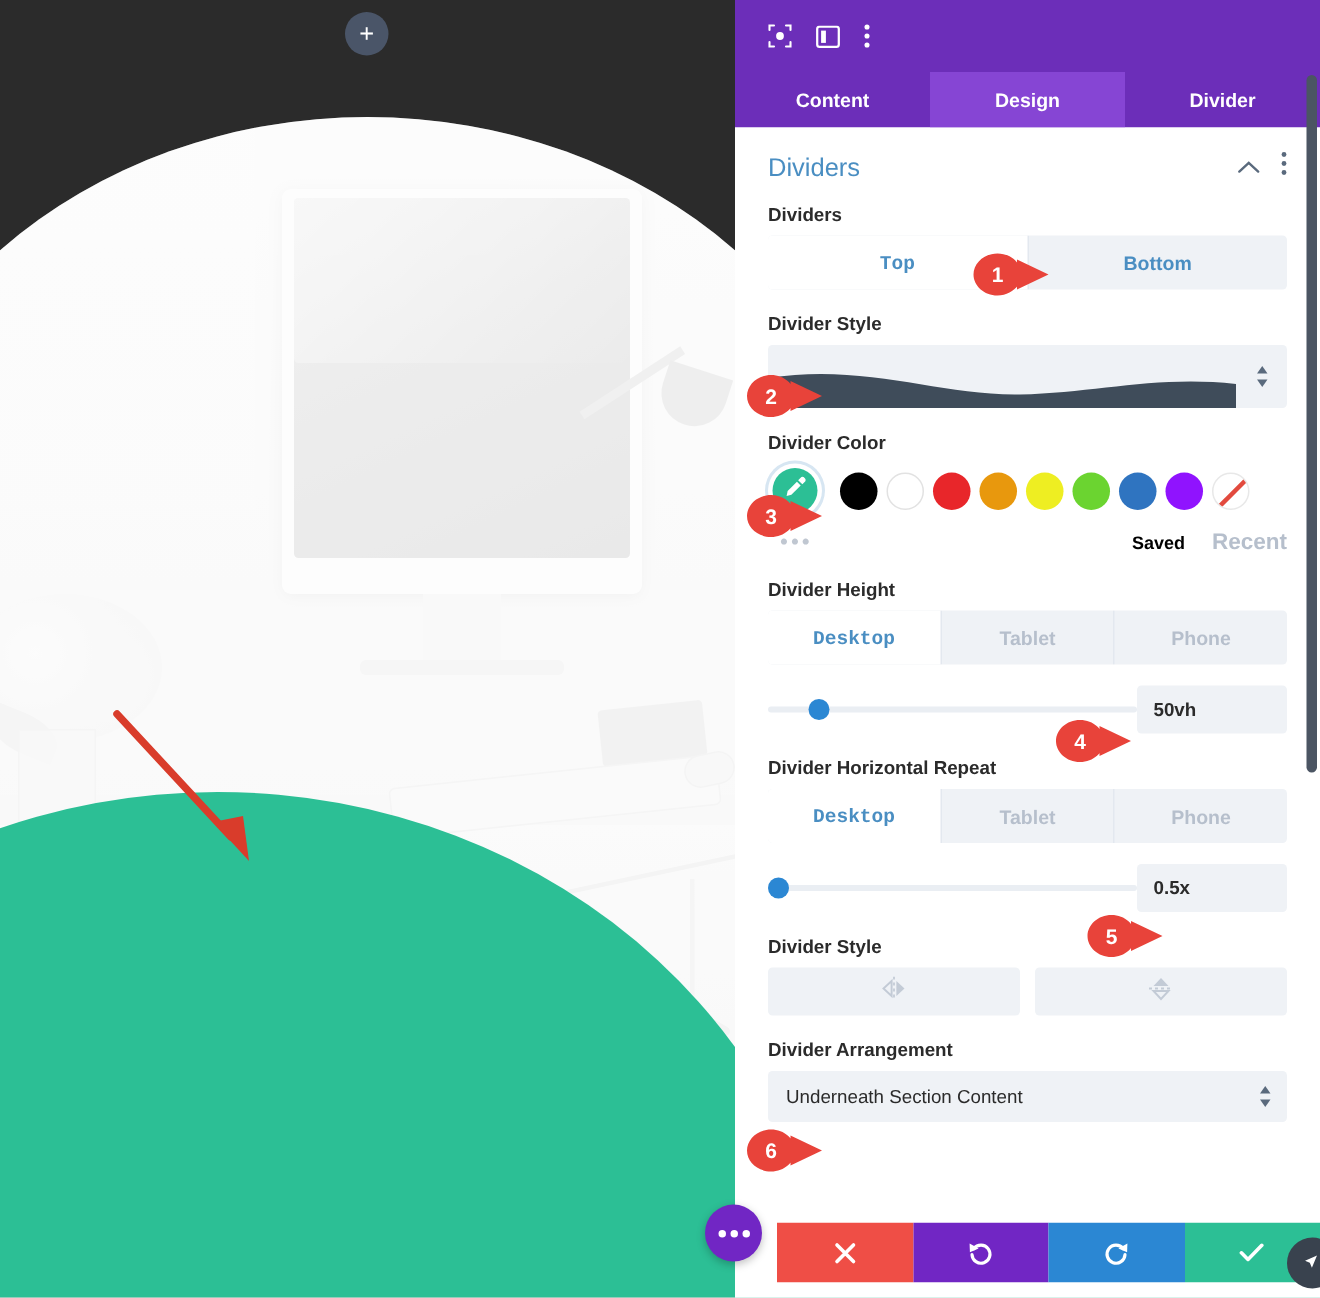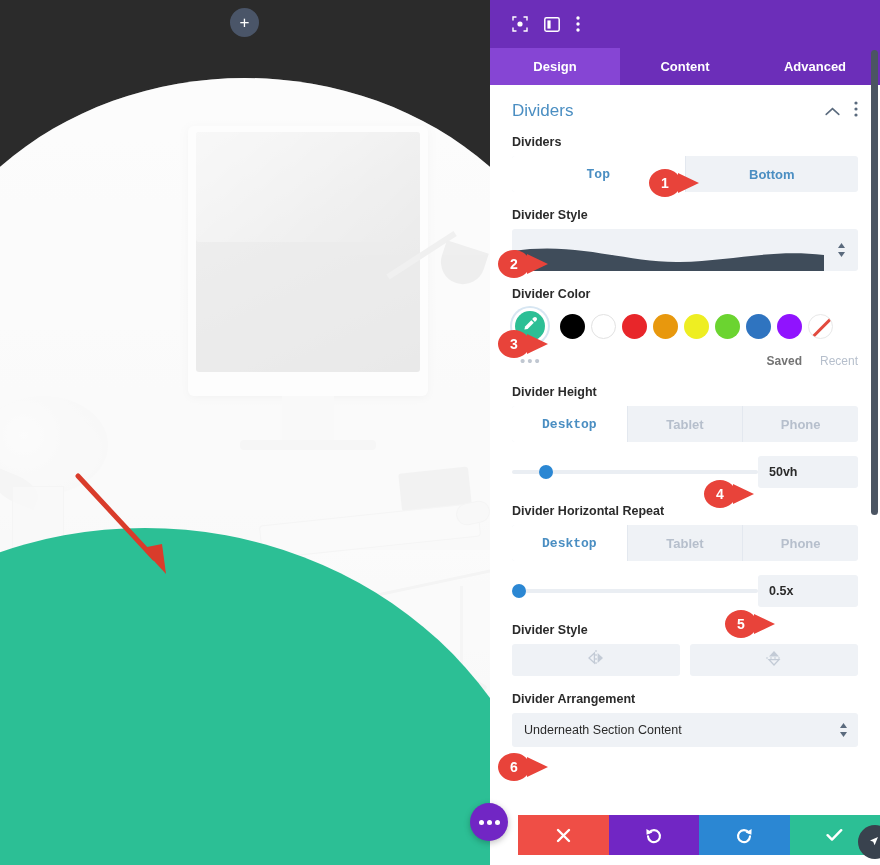--- a/index.html
+++ b/index.html
@@ -296,22 +296,22 @@
     content: ""; position: absolute;
     left: -3px; top: 11px; width: 32px; height: 2.5px;
     background: #e24a3e; transform: rotate(-45deg);
   }
 
   .swatch-footer {
     display: flex; align-items: center;
     margin-top: 8px;
   }
   .dots-more { color: #c0c7d1; font-size: 15px; letter-spacing: 2px; flex: 1; padding-left: 8px; cursor: pointer; }
-  .saved-link { color: #737373; font-size: 12px; font-weight: bold; margin-right: 18px; cursor: pointer; }
-  .recent-link { color: #b6bfcc; font-size: 12px; font-weight: normal; cursor: pointer; }
+  .saved-link { color: #000000; font-size: 12px; font-weight: bold; margin-right: 18px; cursor: pointer; }
+  .recent-link { color: #b6bfcc; font-size: 15px; font-weight: bold; cursor: pointer; }
 
   
   .slider-row {
     display: flex; align-items: center; 
     margin-top: 14px;
   }
   .slider {
     position: relative;
     flex: 1; height: 4px; background: #eaeef3; border-radius: 2px;
     cursor: pointer;
@@ -477,23 +477,23 @@
           <svg width="4" height="16" viewBox="0 0 4 16">
             <circle cx="2" cy="2" r="1.7" fill="#ffffff"></circle>
             <circle cx="2" cy="8" r="1.7" fill="#ffffff"></circle>
             <circle cx="2" cy="14" r="1.7" fill="#ffffff"></circle>
           </svg>
         </span>
       </div>
     </div>
 
     <div class="tabbar">
+      <div class="tab">Content</div>
       <div class="tab active">Design</div>
-      <div class="tab">Content</div>
-      <div class="tab">Advanced</div>
+      <div class="tab">Divider</div>
     </div>
 
     <div class="panel-body">
 
       <div class="toggle-header">
         <div class="toggle-title">Dividers</div>
         <div class="toggle-actions">
           <span>
             <svg width="15" height="9" viewBox="0 0 15 9">
               <path d="M1.2 7.4L7.5 1.6l6.3 5.8" stroke="#5a6a7d" stroke-width="1.6" fill="none" stroke-linecap="round"></path>

